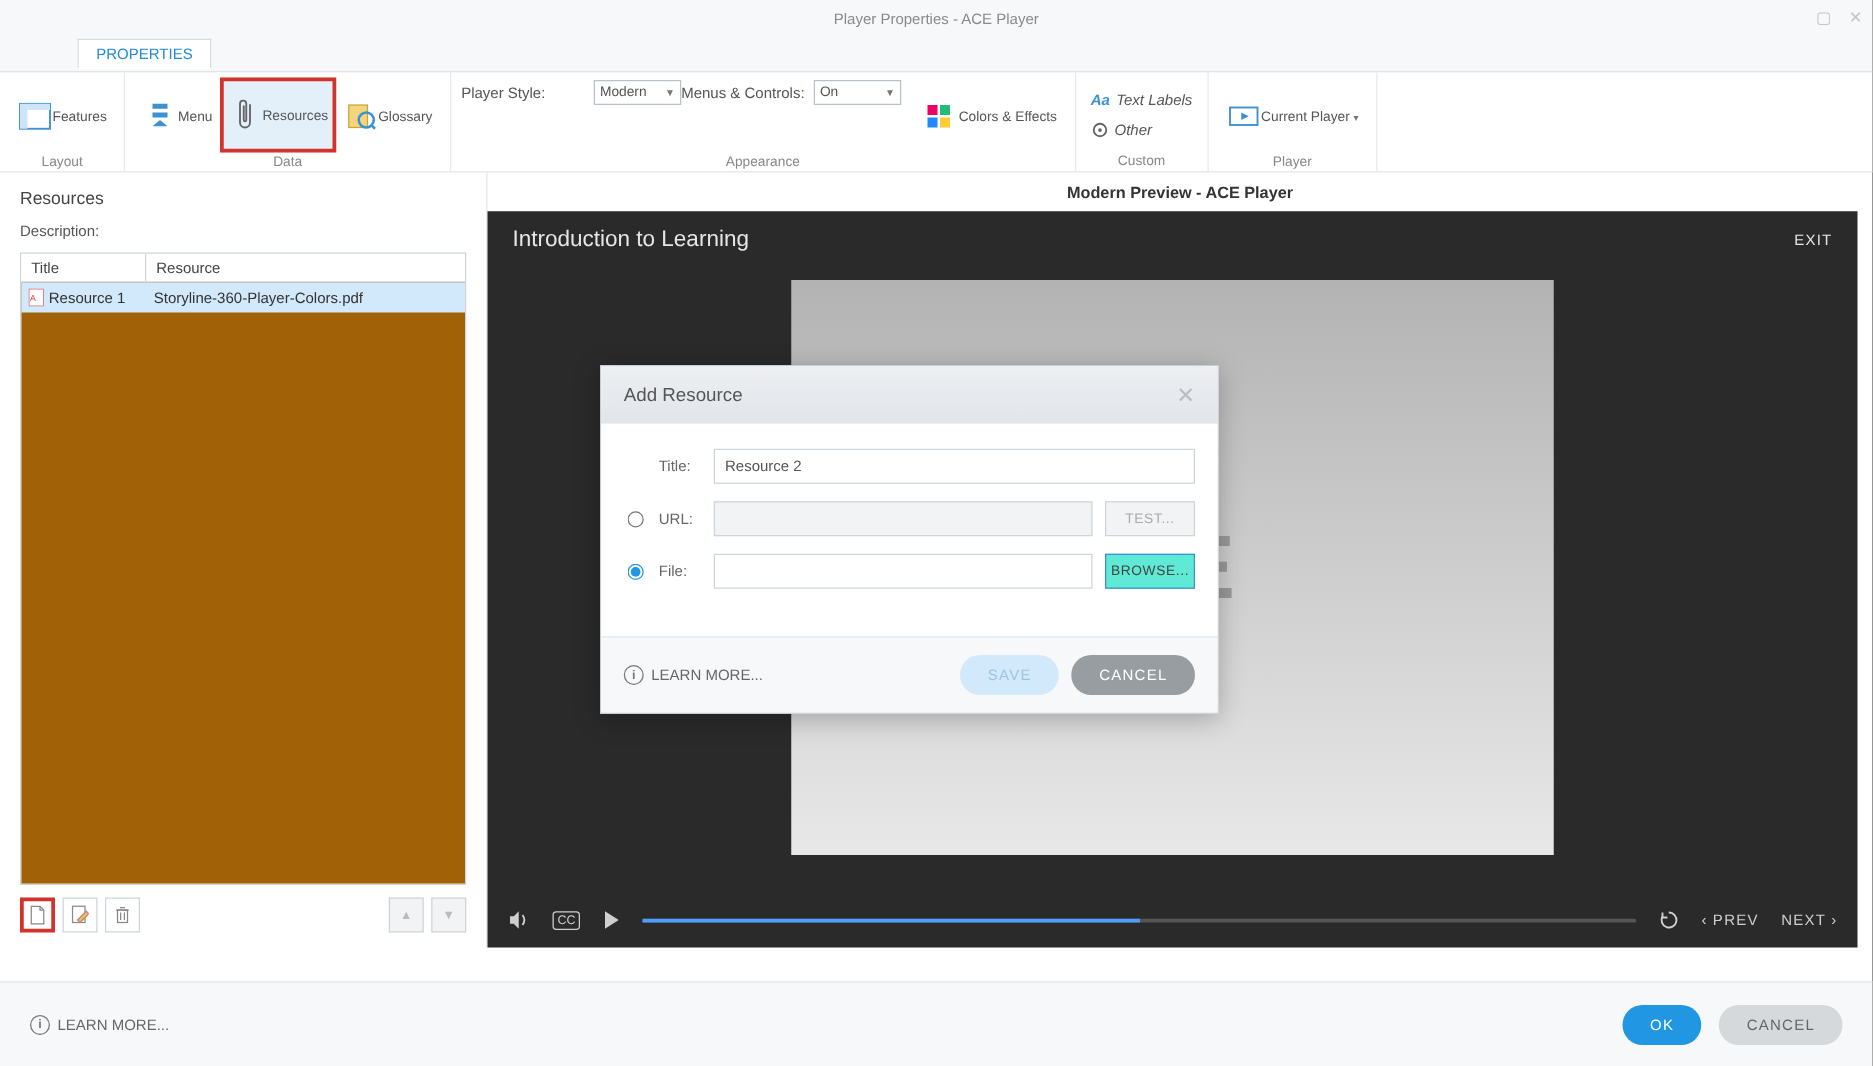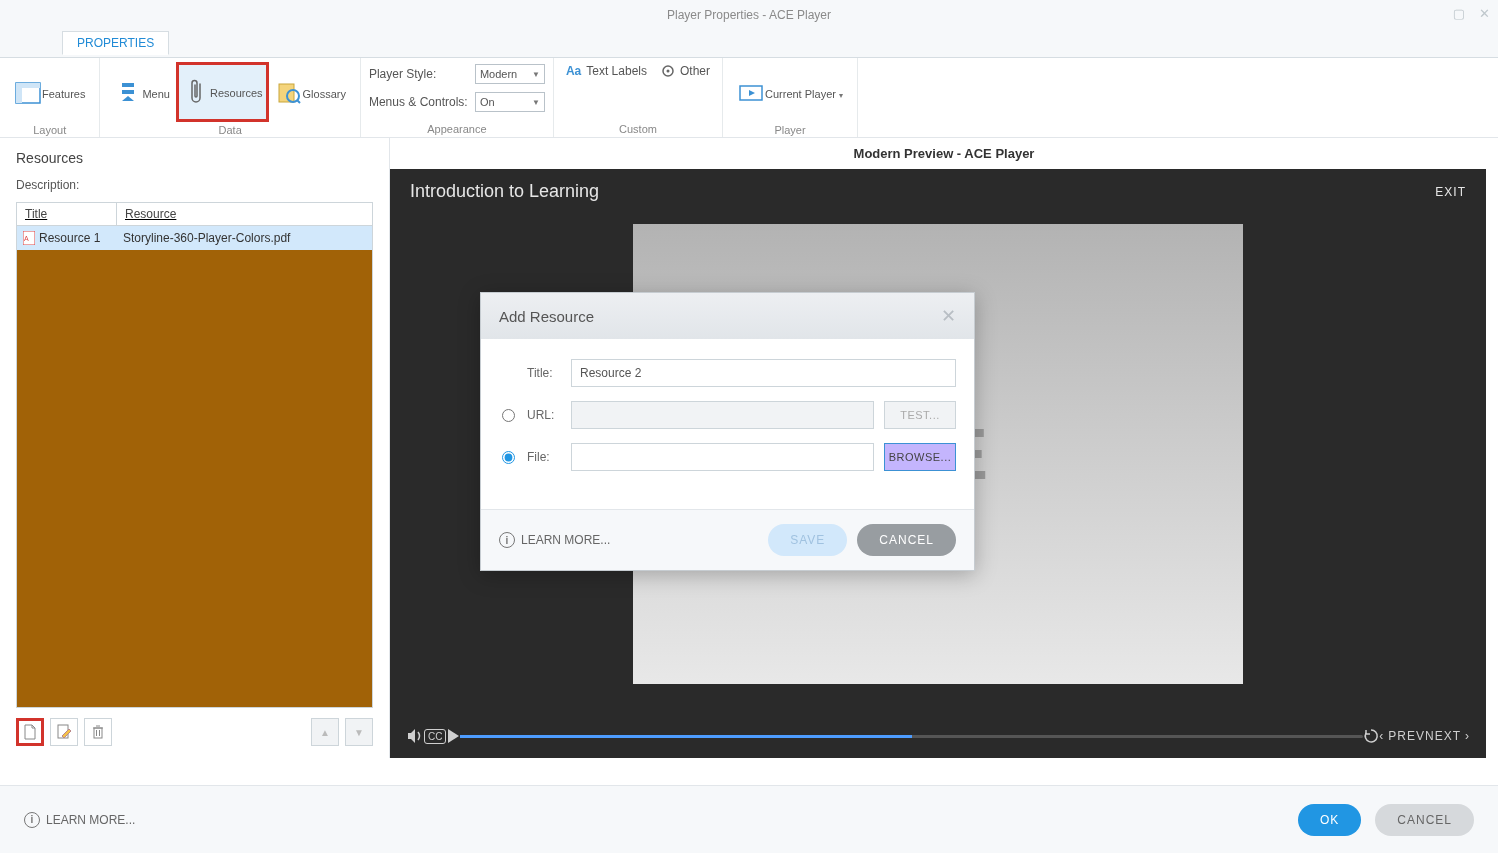--- a/index.html
+++ b/index.html
@@ -29,60 +29,60 @@
 .ribbon-item-sm { display: flex; align-items: center; gap: 5px; font-size: 12px; color: #555; padding: 2px 4px; cursor: pointer;}
 
 
 .main { display: flex; height: 620px; }
 .left-panel { width: 390px; border-right: 1px solid #e2e6ea; padding: 12px 16px; display: flex; flex-direction: column;}
 .panel-title { font-size: 14px; color: #444; margin-bottom: 12px; font-weight: 500;}
 .desc-row { display: flex; align-items: center; gap: 10px; margin-bottom: 10px;}
 .desc-row label { font-size: 12px; color: #555;}
 .desc-input { flex: 1; height: 26px; border: 1px solid #cdd5da; padding: 0 8px; font-size: 12px; color: #555;}
 .res-table { border: 1px solid #cdd5da; flex: 1; display: flex; flex-direction: column; overflow: hidden;}
-.res-table-head { display: flex; background: #fff; border-bottom: 1px solid #cdd5da; text-decoration: underline; }
+.res-table-head { display: flex; background: #fff; border-bottom: 1px solid #cdd5da; }
 .res-th { padding: 4px 8px; font-size: 12px; color: #444; border-right: 1px solid #cdd5da;}
 .res-th:first-child { width: 100px;} .res-th:last-child { flex: 1; border-right: none;}
 .res-row { display: flex; background: #d2e8fb; font-size: 12px; color: #333; height: 24px; align-items: center;}
 .res-td { padding: 0 6px; display: flex; align-items: center; gap: 4px;}
 .res-td:first-child { width: 100px;} .res-td:last-child { flex: 1;}
 .res-table-body { flex: 1; background: #a16207;}
 .res-toolbar { display: flex; gap: 6px; margin-top: 10px; align-items: center;}
 .icon-btn { width: 28px; height: 28px; border: 1px solid #cdd5da; background: #fff; display: flex; align-items: center; justify-content: center; cursor: pointer;}
 .icon-btn.highlighted { border: 3px solid #d2332b;}
 .res-toolbar .spacer { flex: 1;}
 
 
 .preview-panel { flex: 1; display: flex; flex-direction: column; }
 .preview-title { font-size: 13px; font-weight: 600; color: #333; text-align: center; padding: 8px 0;}
 .player { flex: 1; background: #2a2a2a; margin: 0 12px 0 0; position: relative; display: flex; flex-direction: column;}
 .player-header { display: flex; justify-content: space-between; align-items: center; padding: 12px 20px; color: #e6e6e6; font-size: 18px; font-weight: 300;}
 .player-header .exit { font-size: 12px; letter-spacing: 1px; cursor: pointer;}
 .player-stage { flex: 1; display: flex; align-items: flex-start; justify-content: center; padding: 10px 0 0 0;}
 .slide { width: 610px; height: 460px; background: linear-gradient(180deg,#b3b3b3 0%,#e8e8e8 100%); display: flex; align-items: center; justify-content: center;}
 .slide-text { font-size: 72px; font-weight: 800; color: #999; letter-spacing: 4px;}
-.player-controls { height: 44px; display: flex; align-items: center; padding: 0 16px; color: #cfcfcf;}
+.player-controls { height: 44px; display: flex; align-items: center; padding: 0 16px; gap: 18px; color: #cfcfcf;}
 .progress { flex: 1; height: 3px; background: #555; position: relative; border-radius: 2px;}
 .progress::before { content: ""; position: absolute; left: 0; top: 0; height: 100%; width: 50%; background: #4d9cff;}
 .nav-btn { font-size: 12px; letter-spacing: 1px; display: flex; align-items: center; gap: 4px; cursor: pointer; color: #cfcfcf;}
 
 
 .dialog { position: absolute; left: 480px; top: 292px; width: 495px; background: #fff; border: 1px solid #c6ccd1; box-shadow: 0 4px 20px rgba(0,0,0,0.25);}
 .dialog-head { background: linear-gradient(180deg,#edeff2,#e1e5e9); padding: 12px 18px; display: flex; justify-content: space-between; align-items: center;}
 .dialog-head h3 { font-size: 15px; font-weight: 400; color: #555;}
 .dialog-close { color: #b8bec4; font-size: 18px; cursor: pointer;}
 .dialog-body { padding: 20px 18px 24px 18px; background: #fff;}
 .form-row { display: flex; align-items: center; gap: 10px; margin-bottom: 14px;}
 .form-row .radio-col { width: 18px; display: flex; justify-content: center;}
 .form-row label.fl { width: 34px; font-size: 12px; color: #666;}
 .form-input { flex: 1; height: 28px; border: 1px solid #cdd5da; padding: 0 8px; font-size: 12px; color: #555;}
 .form-input.disabled { background: #f1f3f5;}
 .act-btn { width: 72px; height: 28px; border: 1px solid #cdd5da; background: #f6f8fa; font-size: 11px; color: #666; cursor: pointer; letter-spacing: 0.5px;}
 .act-btn.disabled { color: #aaa; background: #f1f3f5; cursor: default;}
-.act-btn.primary-outline { border: 1px solid #3c91d4; color: #444; background: #c4b5fd;}
+.act-btn.primary-outline { border: 1px solid #3c91d4; color: #444; background: #5eead4;}
 .dialog-foot { background: #f6f8fa; padding: 14px 18px; display: flex; align-items: center; border-top: 1px solid #e2e6ea;}
 .learn-more { font-size: 12px; color: #666; display: flex; align-items: center; gap: 6px; cursor: pointer;}
 .info-icon { width: 16px; height: 16px; border: 1.5px solid #777; border-radius: 50%; display: flex; align-items: center; justify-content: center; font-size: 10px; font-weight: bold; color: #777;}
 .dialog-foot .spacer { flex: 1;}
 .pill-btn { height: 32px; padding: 0 22px; border-radius: 16px; border: none; font-size: 12px; letter-spacing: 1px; cursor: pointer;}
 .pill-btn.save-dis { background: #d2e8fb; color: #a0c2e0; margin-right: 10px;}
 .pill-btn.cancel { background: #989da1; color: #fff;}
 
 
 .footer { position: absolute; bottom: 0; left: 0; right: 0; height: 68px; background: #f6f8fa; border-top: 1px solid #e2e6ea; display: flex; align-items: center; padding: 0 24px;}
@@ -155,42 +155,53 @@
             </svg>
         </div>
         <span>Glossary</span>
       </div>
     </div>
     <div class="ribbon-group-label">Data</div>
   </div>
 
   <div class="ribbon-group">
     <div class="ribbon-row" style="gap:12px;">
-      <div style="display:flex;flex-direction:column;justify-content:center;">
+      <div style="display:flex;justify-content:center;">
         <div class="ribbon-form-row">
           <label>Player Style:</label>
           <div class="ribbon-select">
             <span>Modern</span>
             <span style="font-size:8px;color:#777;">▼</span>
           </div>
         </div>
         <div class="ribbon-form-row">
           <label>Menus &amp; Controls:</label>
           <div class="ribbon-select">
             <span>On</span>
             <span style="font-size:8px;color:#777;">▼</span>
           </div>
         </div>
       </div>
+      <div class="ribbon-btn-lg">
+        <div class="icon-box">
+          <svg width="26" height="22">
+              <rect x="2" y="2" width="8" height="8" fill="#e06"></rect>
+              <rect x="12" y="2" width="8" height="8" fill="#2b7"></rect>
+              <rect x="2" y="12" width="8" height="8" fill="#28f"></rect>
+              <rect x="12" y="12" width="8" height="8" fill="#fc3"></rect>
+            </svg>
+        </div>
+        <span style="text-align:center;line-height:1.1;">Colors &amp; Effects</span>
+      </div>
     </div>
     <div class="ribbon-group-label">Appearance</div>
   </div>
 
   <div class="ribbon-group">
-    <div class="ribbon-row" style="flex-direction:row;justify-content:center;gap:6px;">
+    <div class="ribbon-row" style="flex-direction:column;justify-content:center;gap:6px;font-style:italic;">
       <div class="ribbon-item-sm">
         <span style="color:#3c91d4;font-weight:bold;">Aa</span>
         <span>Text Labels</span>
       </div>
       <div class="ribbon-item-sm">
         <span>
           <svg width="14" height="14">
               <circle cx="7" cy="7" r="5" fill="none" stroke="#666" stroke-width="1.5"></circle>
               <circle cx="7" cy="7" r="1.5" fill="#666"></circle>
             </svg>

